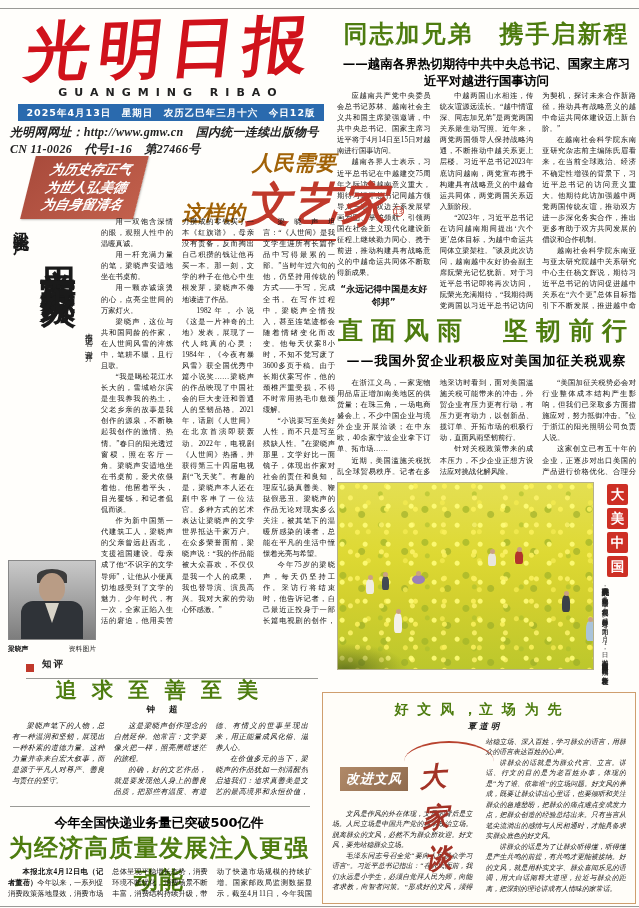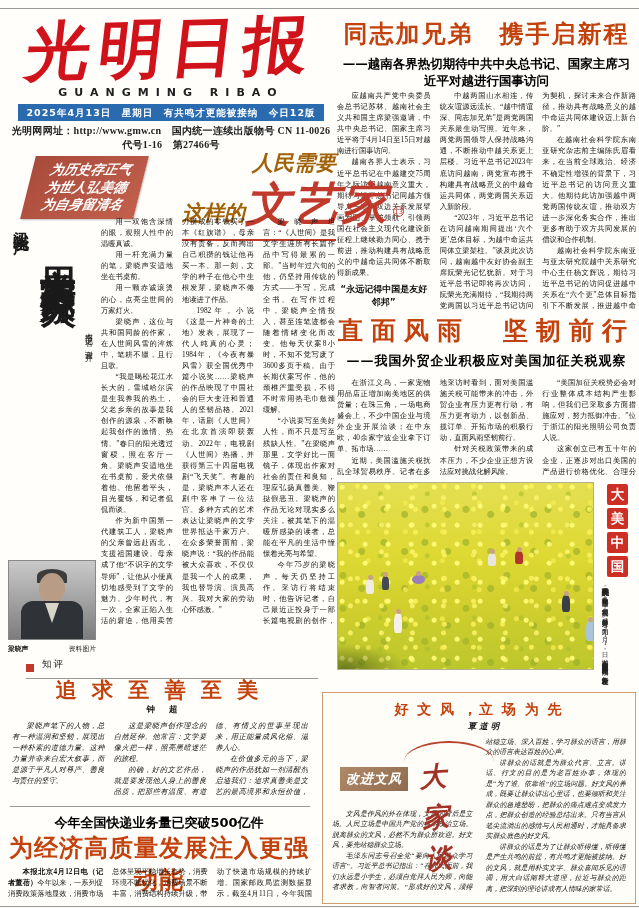--- a/index.html
+++ b/index.html
@@ -15,25 +15,25 @@
   
   .mast-title {
     font-family:"DejaVu Serif",serif; font-weight:bold; color:#d0121b;
     font-size:64px; letter-spacing:8px; transform:skewX(-8deg) rotate(-1.5deg);
     text-align:center; line-height:1;
   }
   .mast-pinyin { text-align:center; font-family:"DejaVu Sans",sans-serif;
     font-size:11px; letter-spacing:7px; color:#222; font-weight:bold; }
   .datebar { background:#2a6aae; color:#fff; font-family:"DejaVu Sans",sans-serif;
     font-size:9.5px; font-weight:bold; text-align:center; line-height:17px; height:17px; letter-spacing:1px;}
-  .infoline { text-align:center; font-size:10px; color:#222; font-weight:bold; letter-spacing:.3px;}
+  .infoline { font-size:12px; color:#222; font-weight:bold; letter-spacing:.3px;font-style:italic;}
 
   
   .h-big { font-family:"DejaVu Sans","Liberation Sans",sans-serif; font-weight:bold;
-    text-align:center; color:#c2410c; }
+    text-align:center; color:#4d7c0f; }
   .h-sub { font-family:"DejaVu Sans",sans-serif; font-weight:bold; text-align:center; color:#000; }
 
   
   .bodytxt { font-size:7.3px; line-height:1.52; text-align:justify; color:#111;
     overflow:hidden; }
   .bodytxt p { text-indent:2em; margin:0; }
   .cols3 { column-count:3; column-gap:9px; }
   .cols2 { column-count:2; column-gap:13px; }
   .inhead { font-weight:bold; font-family:"DejaVu Sans",sans-serif; text-align:center;
     text-indent:0 !important; font-size:9px; margin:5px 0 4px 0 !important; line-height:1.4;}
@@ -94,21 +94,21 @@
   
   .dm-char { width:21px; height:21px; background:#cd2f24; color:#fff; text-align:center;
     line-height:21px; font-size:13.5px; font-family:"DejaVu Sans",sans-serif; font-weight:bold;
     margin:0 auto 3px auto; border-radius:2px; }
   .dm-cap { font-size:6.6px; line-height:1.35; letter-spacing:.5px; color:#222; }
   .dm-cap .t { font-weight:bold; font-size:7.4px; }
   .dm-credit { font-weight:bold; }
 
   
   .sec-mark { width:8px; height:8px; background:#c0392b; display:inline-block; }
-  .sec-label { font-family:"DejaVu Sans",sans-serif; font-weight:normal; font-size:9.5px;
+  .sec-label { font-family:"DejaVu Sans",sans-serif; font-weight:bold; font-size:9.5px;
     letter-spacing:2px; vertical-align:top; margin-left:4px;}
   .byline-c { text-align:center; font-size:8.5px; letter-spacing:6px; font-weight:bold;padding-left:12px; }
 
   
   .wf-box { border:1px solid #cf9e6e; background:#fffdf8; }
   .wf-logo { break-inside:avoid; height:64px; position:relative; margin:2px 6px 6px 2px; }
   .wf-tag { position:absolute; left:6px; top:28px; background:linear-gradient(135deg,#b08968,#8f6b4e);
     color:#fff; font-family:"DejaVu Sans",sans-serif; font-weight:bold; font-size:13px;
     padding:2px 6px; letter-spacing:1px; }
   .wf-script { position:absolute; left:88px; top:16px; color:#a33226;
@@ -120,21 +120,21 @@
 </head>
 <body>
 
 <div id="page">
 
   <div class="abs rule" style="left:0;top:8px;width:639px"></div>
 
   <div class="abs" style="left:10px;top:16px;width:322px">
     <div class="mast-title">光明日报</div>
     <div class="mast-pinyin" style="margin-top:6px">GUANGMING RIBAO</div>
-    <div class="datebar" style="margin:5px 8px 0 8px">2025年4月13日　星期日　有共鸣才更能被接纳　今日12版</div>
+    <div class="datebar" style="margin:5px 8px 0 8px">2025年4月13日　星期日　农历乙巳年三月十六　今日12版</div>
     <div class="infoline" style="margin-top:3px">光明网网址：http://www.gmw.cn　国内统一连续出版物号 CN 11-0026　代号1-16　第27466号</div>
   </div>
 
   <div class="abs" style="left:337px;top:18px;width:299px">
     <div class="h-big" style="font-size:24px;letter-spacing:2px">同志加兄弟　携手启新程</div>
     <div class="h-sub" style="font-size:12.5px;margin-top:6px">——越南各界热切期待中共中央总书记、国家主席习近平对越进行国事访问</div>
     <div class="bodytxt cols3" style="height:232px">
       <div>
           <p>应越南共产党中央委员会总书记苏林、越南社会主义共和国主席梁强邀请，中共中央总书记、国家主席习近平将于4月14日至15日对越南进行国事访问。</p>
           <p>越南各界人士表示，习近平总书记在中越建交75周年之际访问越南意义重大，期待习近平总书记同越方领导人一道为双边关系发展擘画宏图、掌舵领航，引领两国在社会主义现代化建设新征程上继续勠力同心、携手前进，推动构建具有战略意义的中越命运共同体不断取得新成果。</p>

